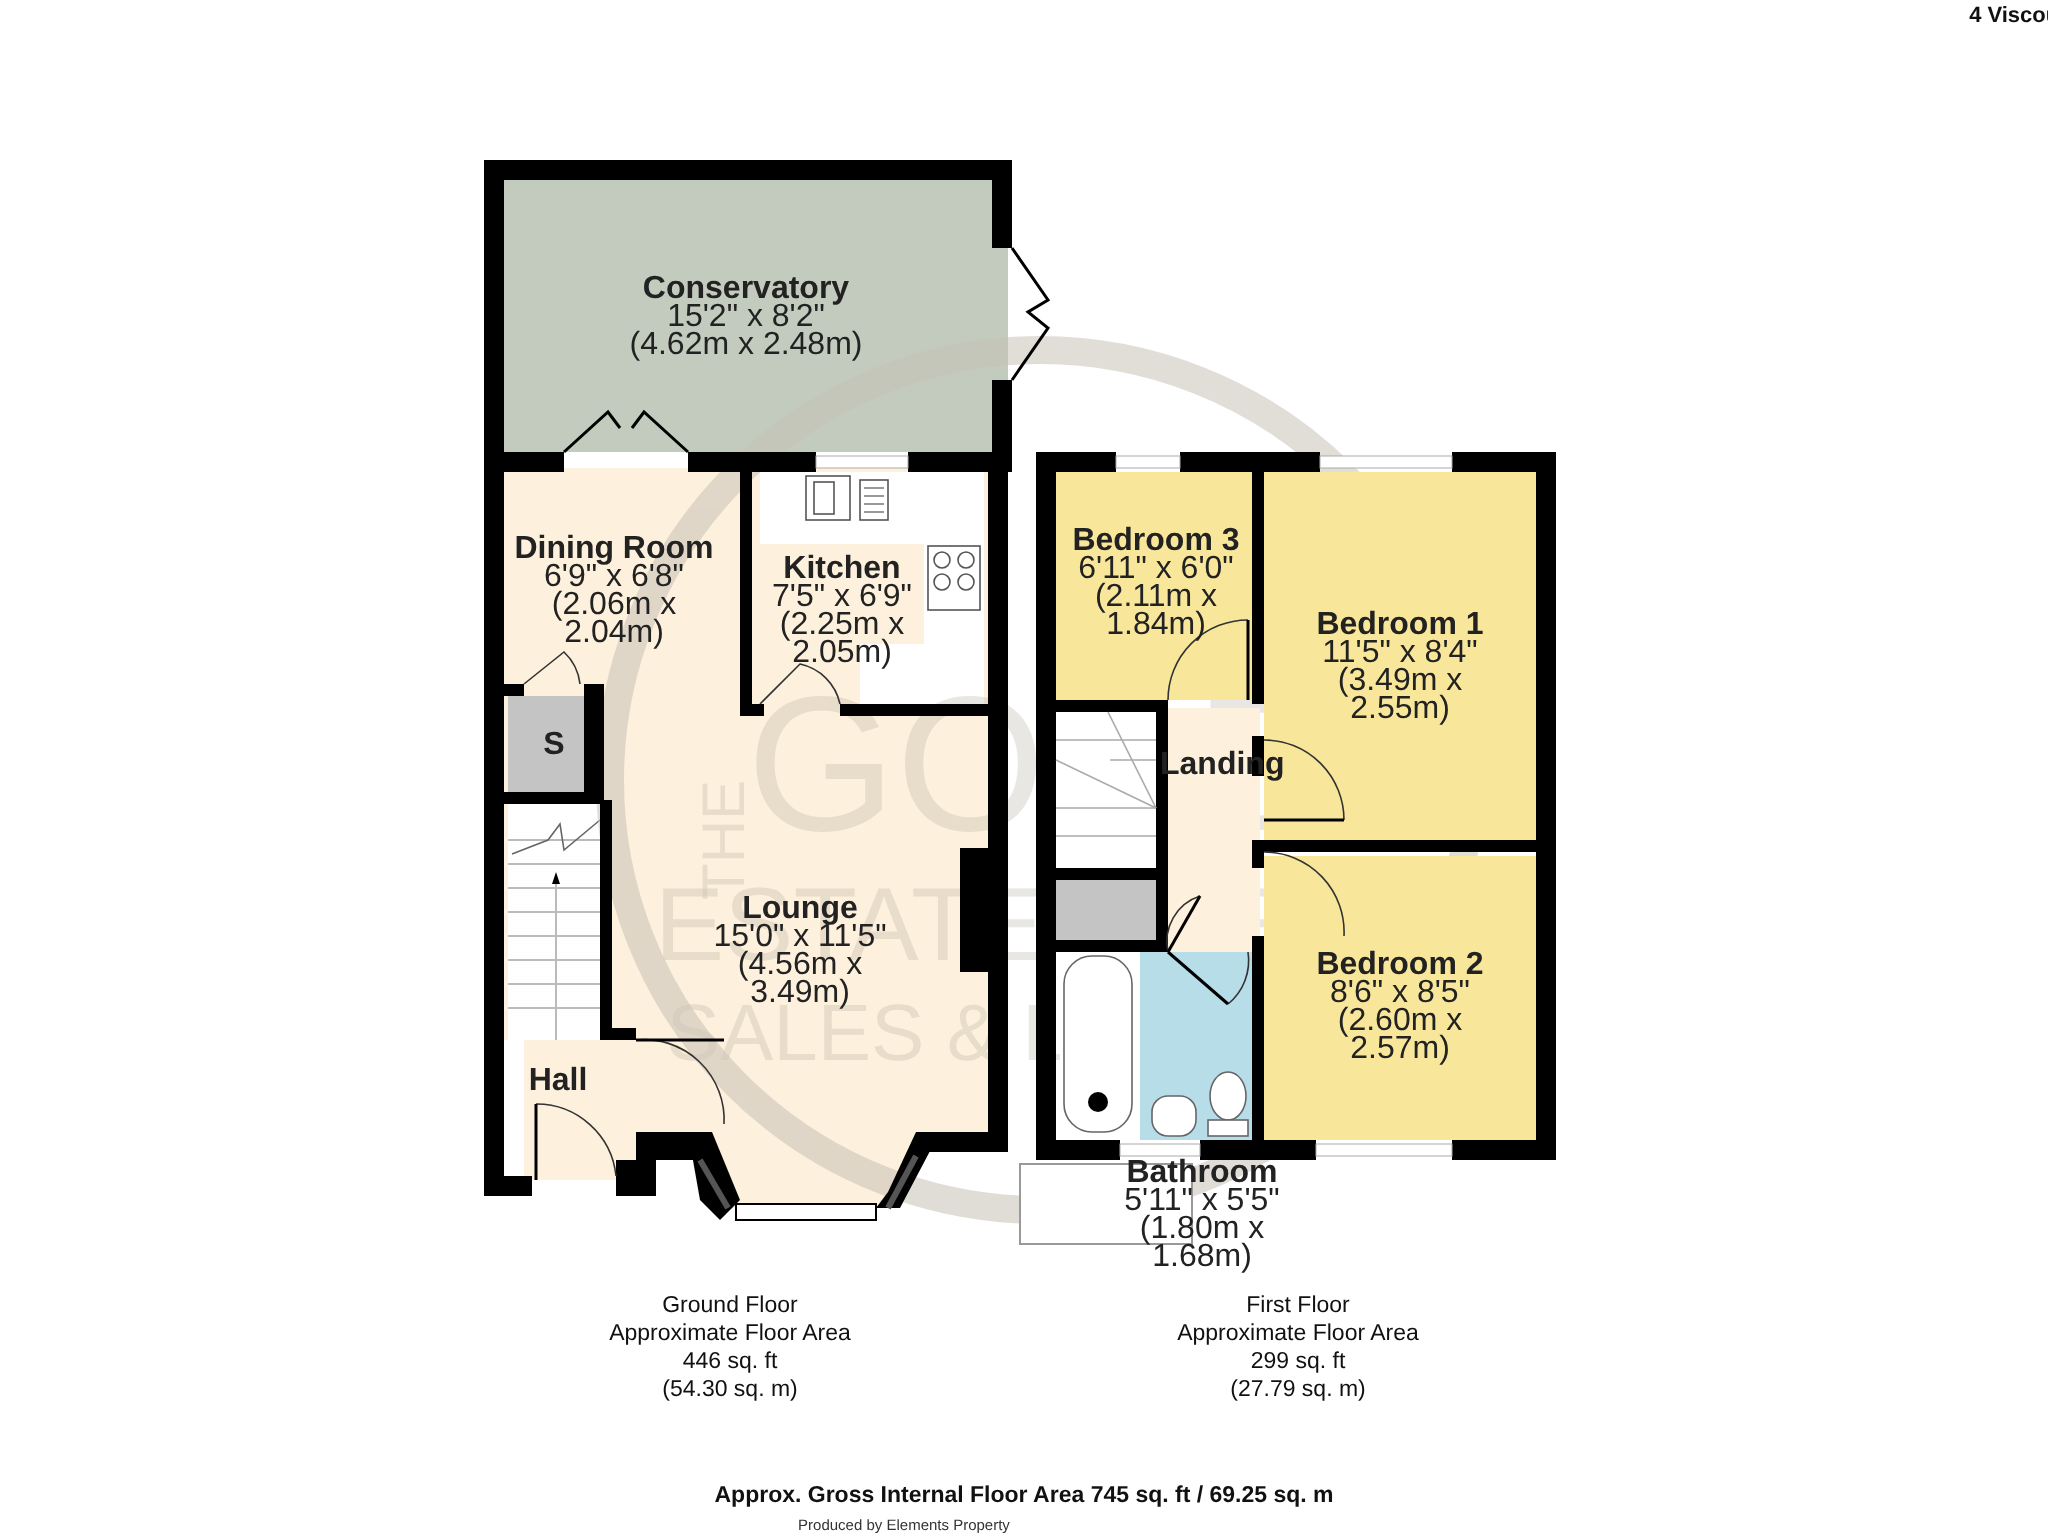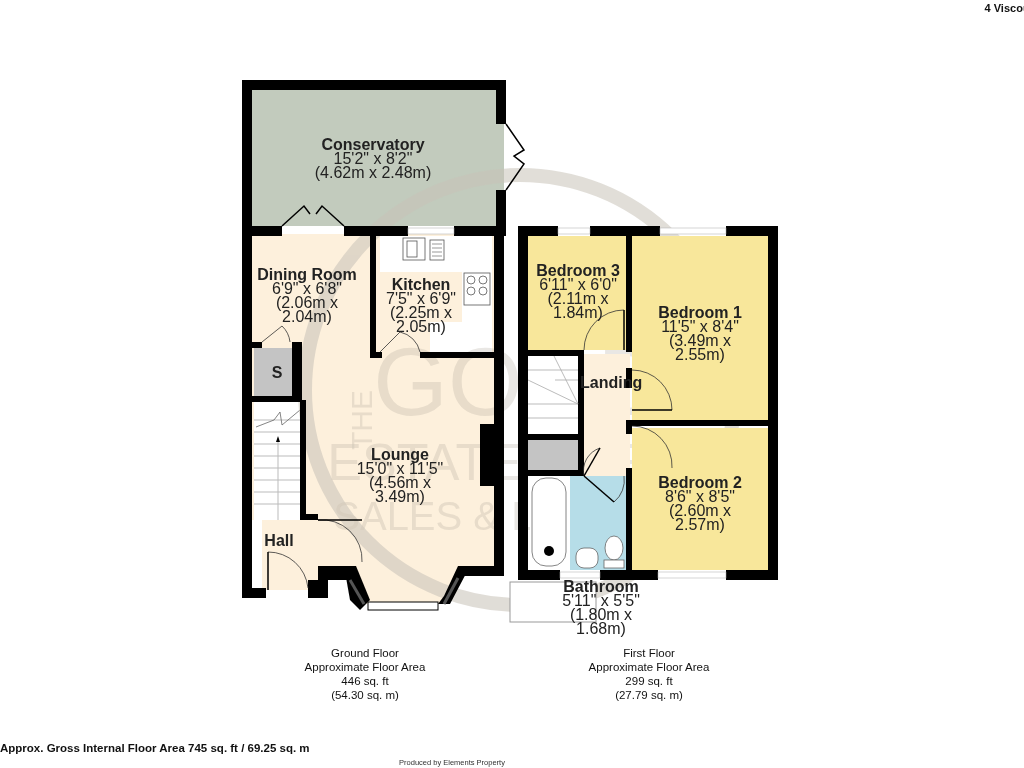--- a/index.html
+++ b/index.html
@@ -3,21 +3,21 @@
 <meta charset="utf-8">
 <style>
   html, body { margin:0; padding:0; background:#ffffff; }
   body { width:1024px; height:768px; position:relative; overflow:hidden; font-family:"Liberation Sans", sans-serif; color:#111; }
   .title { position:absolute; top:0; left:16px; width:1024px; text-align:right; font-weight:bold; font-size:11px; line-height:16px; }
   svg.plan { position:absolute; left:0; top:0; }
   .label { position:absolute; text-align:center; font-size:16px; line-height:14px; color:#222; }
   .label .nm { font-weight:bold; display:block; }
   .label span { display:block; }
   .area { position:absolute; text-align:center; font-weight:normal; font-size:11.5px; line-height:14px;margin-top:24px; }
-  .gross { position:absolute; top:742px; left:0; width:1024px; font-weight:bold; font-size:11.5px; }
+  .gross { position:absolute; top:742px; left:0; width:1024px; text-align:center; font-weight:bold; font-size:11.5px; }
   .produced { position:absolute; top:758px; left:0; width:904px; text-align:center; font-size:7.5px; color:#333; }
 </style>
 </head>
 <body>
 
 <div class="title">4 Viscount</div>
 
 <svg class="plan" width="1024" height="768" viewBox="0 0 1024 768">
 
   <rect x="252" y="90" width="252" height="136" fill="#c2cbbd"></rect>

